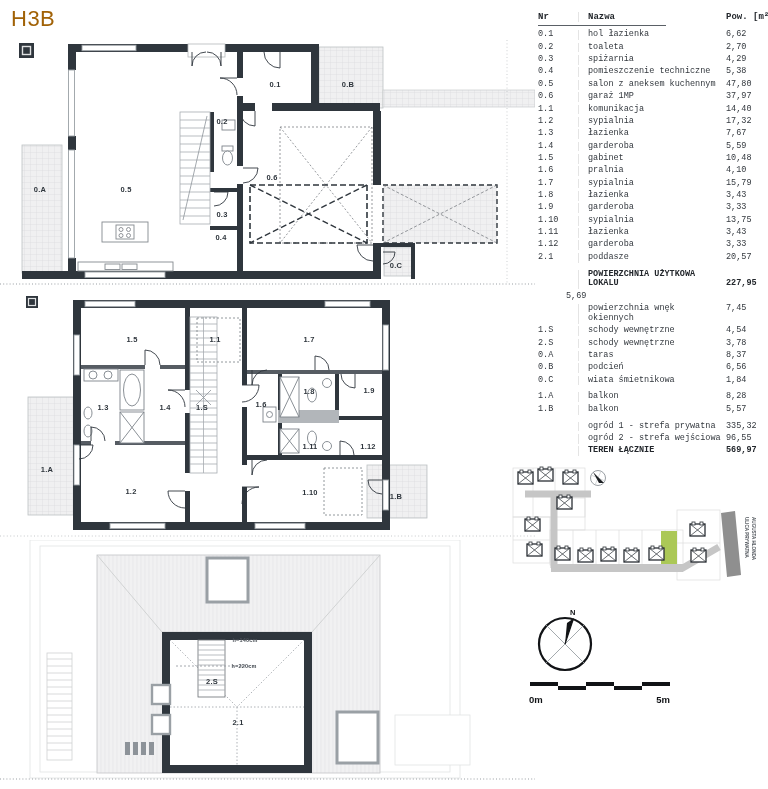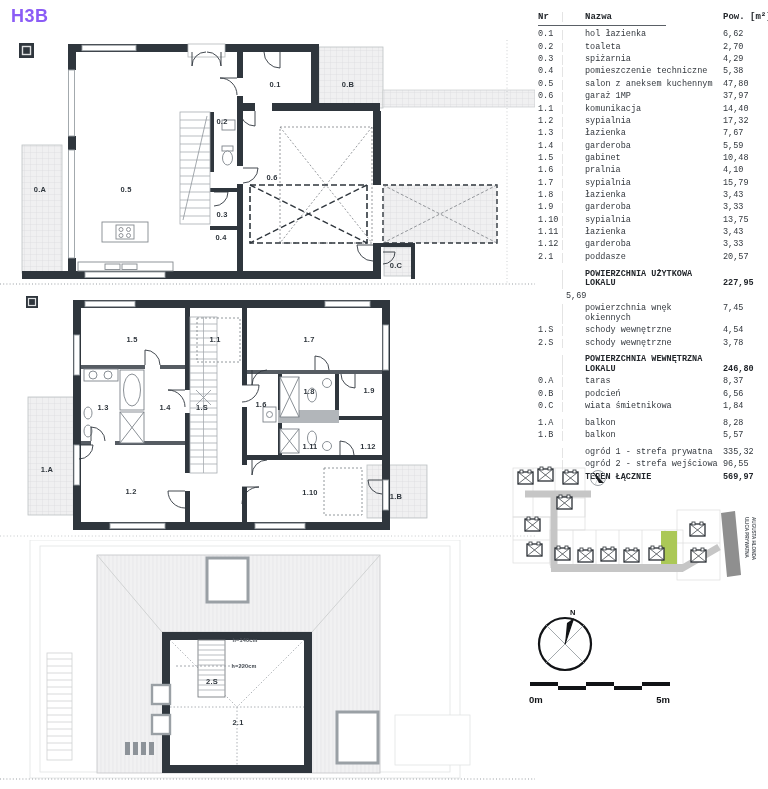--- a/index.html
+++ b/index.html
@@ -1,33 +1,33 @@
 <!DOCTYPE html>
 <html><head>
 <meta charset="utf-8">
 <style>
   html,body{margin:0;padding:0;background:#fff;}
   #page{position:relative;width:768px;height:789px;background:#ffffff;overflow:hidden;
         font-family:"Liberation Sans",sans-serif;color:#33383e;}
-  #plan-title{position:absolute;left:11px;top:6px;font-size:18px;font-weight:bold;
-              letter-spacing:.5px;color:#8b5cf6;}
+  #plan-title{position:absolute;left:11px;top:6px;font-size:22px;font-weight:normal;
+              letter-spacing:.5px;color:#a16207;}
   .plan-svg{position:absolute;left:0;}
   
   .plan-label{position:absolute;transform:translate(-50%,-50%);font-size:7.5px;font-weight:bold;
               color:#2f363d;white-space:nowrap;letter-spacing:.2px;}
   .plan-label.small{font-size:5.5px;font-weight:600;color:#4a5057;}
   
   #area-table{position:absolute;left:538px;top:12px;width:224px;font-size:8.5px;line-height:1.15;font-family:Liberation Mono, monospace;}
   .thead{display:flex;font-weight:bold;font-size:9px;padding-bottom:3px;color:#23272c;}
   .thead-rule{border-bottom:1.5px solid #5a6066;width:128px;margin-bottom:4px;}
   .trow{display:flex;margin-bottom:2.6px;align-items:flex-start;}
   .trow.gap{margin-top:7px;}
   .trow.bold{font-weight:bold;color:#23272c;align-items:flex-end;}
   .tnr{width:24px;flex:none;}
-  .tname{width:134px;flex:none;padding-left:22px;border-left:1px solid #e4e4e4;}
+  .tname{width:134px;flex:none;padding-left:9px;border-left:1px solid #e4e4e4;margin-left:16px;}
   .thead .tname{border-left:1px solid #e4e4e4;}
   .tarea{width:55px;flex:none;padding-left:4px;}
   svg{display:block;}
 </style>
 </head>
 <body>
 
 <div id="page">
 
   <div id="plan-title">H3B</div>
@@ -455,25 +455,20 @@
         <div class="trow">
           <span class="tnr">1.S</span>
           <span class="tname">schody wewnętrzne</span>
           <span class="tarea">4,54</span>
         </div>
         <div class="trow">
           <span class="tnr">2.S</span>
           <span class="tname">schody wewnętrzne</span>
           <span class="tarea">3,78</span>
         </div>
-        <div class="trow bold gap">
-          <span class="tnr"></span>
-          <span class="tname">POWIERZCHNIA WEWNĘTRZNA LOKALU</span>
-          <span class="tarea">246,80</span>
-        </div>
         <div class="trow">
           <span class="tnr">0.A</span>
           <span class="tname">taras</span>
           <span class="tarea">8,37</span>
         </div>
         <div class="trow">
           <span class="tnr">0.B</span>
           <span class="tname">podcień</span>
           <span class="tarea">6,56</span>
         </div>

